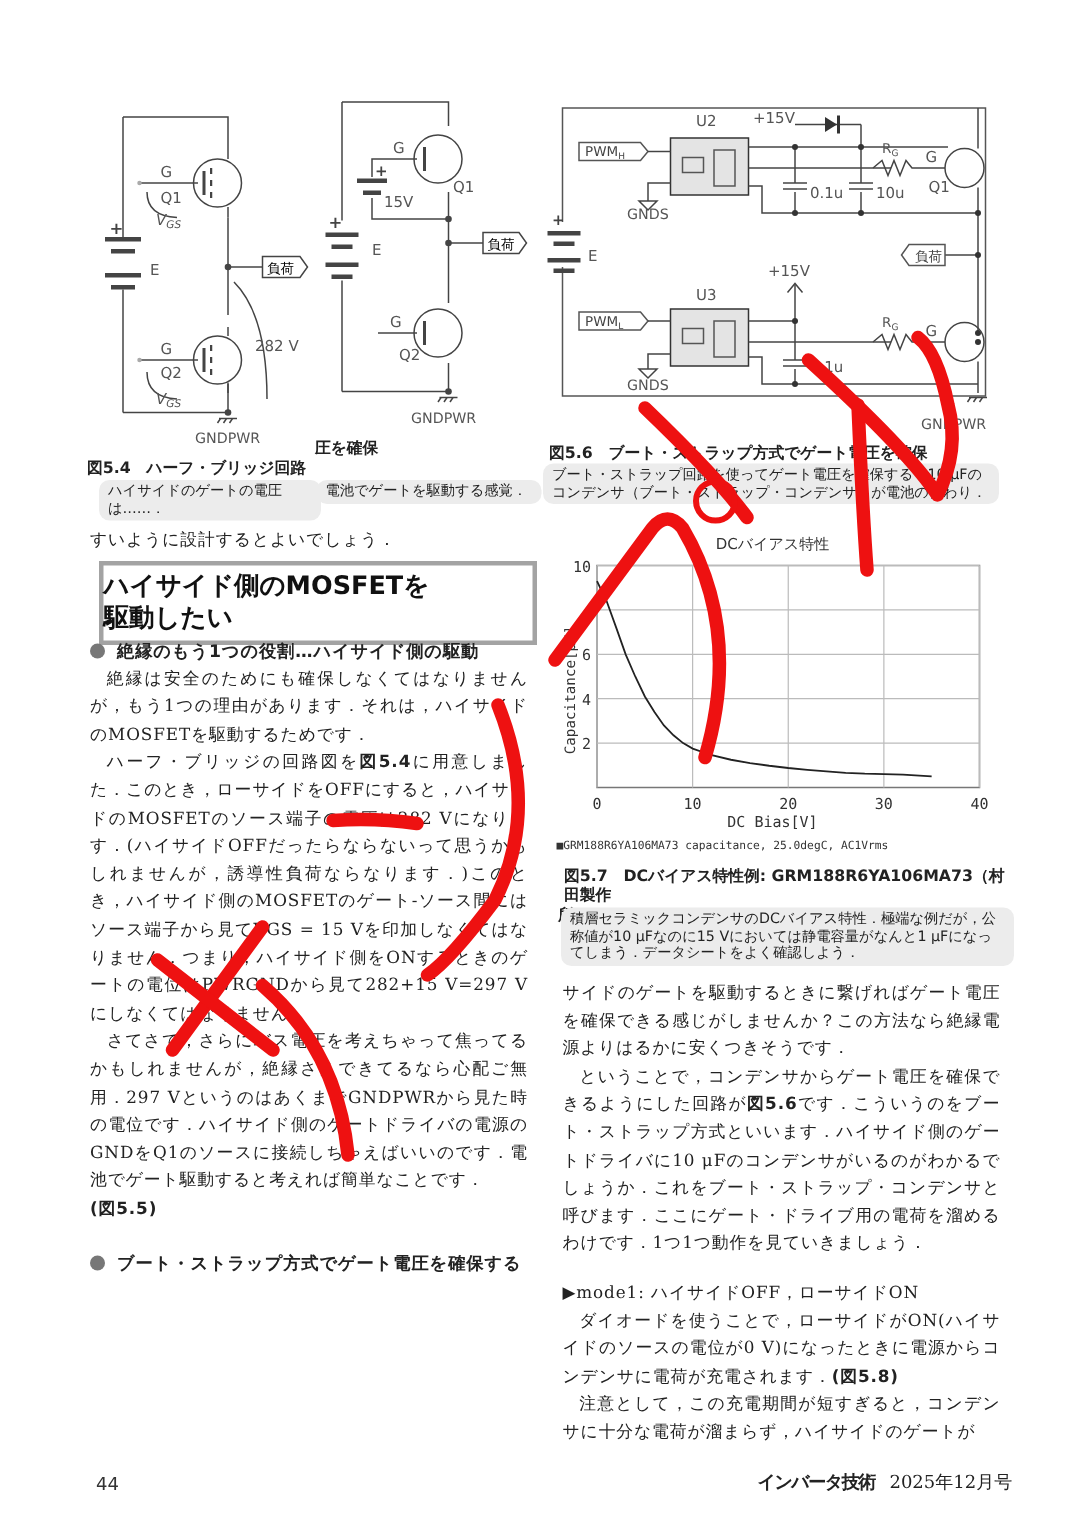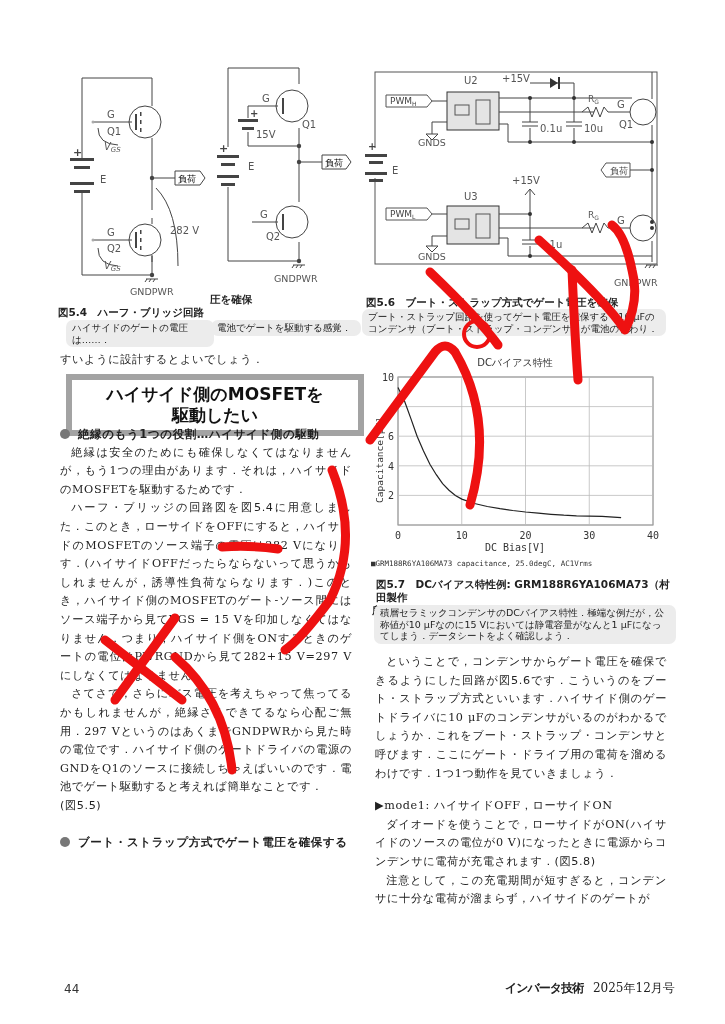--- a/index.html
+++ b/index.html
@@ -5,24 +5,24 @@
   html,body{margin:0;padding:0;background:#fff;}
   body{width:725px;height:1024px;position:relative;overflow:hidden;
        font-family:"DejaVu Serif","Liberation Serif",serif;color:#222;}
   .abs{position:absolute;}
   .sans{font-family:"DejaVu Sans","Liberation Sans",sans-serif;}
   .fig-title{font-family:"DejaVu Sans","Liberation Sans",sans-serif;font-size:10.5px;font-weight:bold;color:#222;line-height:13px;}
   .caption{font-family:"DejaVu Sans","Liberation Sans",sans-serif;font-size:9.5px;line-height:11.5px;background:#ececec;border-radius:7px;padding:2px 6px;color:#222;}
   .body-text{font-size:11.2px;line-height:18.6px;letter-spacing:0.6px;text-align:justify;color:#222;}
   .body-text p{margin:0;text-indent:1em;}
   .body-text p.noind{text-indent:0;}
-  .ref{font-family:"DejaVu Sans","Liberation Sans",sans-serif;font-weight:normal;}
+  .ref{font-family:"DejaVu Sans","Liberation Sans",sans-serif;font-weight:bold;}
   .sec-head{font-family:"DejaVu Sans","Liberation Sans",sans-serif;font-weight:bold;font-size:11.5px;line-height:18.6px;}
   .sec-head .dot{display:inline-block;width:10px;height:10px;border-radius:50%;background:#777;margin-right:8px;vertical-align:-1px;}
-  .box-title{border:6px solid #a3a3a3;text-align:center;font-family:"DejaVu Sans","Liberation Sans",sans-serif;font-size:17px;font-weight:bold;line-height:21px;padding:4px 0;color:#111;}
+  .box-title{border:3px solid #a3a3a3;font-family:"DejaVu Sans","Liberation Sans",sans-serif;font-size:17px;font-weight:bold;line-height:21px;padding:4px 0;color:#111;}
   svg text{font-family:"DejaVu Sans","Liberation Sans",sans-serif;}
   .mono{font-family:"DejaVu Sans Mono","Liberation Mono",monospace;}
 </style>
 </head>
 <body>
 
 <svg class="abs" style="left:60px;top:70px;" width="160" height="232" viewBox="0 0 160 232">
   <g stroke="#444" stroke-width="1" fill="none">
 
     <polyline points="22,8 92,8 92,30"></polyline>
@@ -305,20 +305,21 @@
   <text x="6" y="216" font-size="7.5" fill="#333" class="mono">■GRM188R6YA106MA73 capacitance, 25.0degC, AC1Vrms</text>
 </svg>
 
 <div class="abs fig-title" style="left:376px;top:578px;width:300px;">
   <div>図5.7　DCバイアス特性例: GRM188R6YA106MA73（村田製作</div>
   <div style="margin-left:-4px">所）</div>
 </div>
 <div class="abs caption" style="left:374px;top:605px;width:290px;">積層セラミックコンデンサのDCバイアス特性．極端な例だが，公称値が10 μFなのに15 Vにおいては静電容量がなんと1 μFになってしまう．データシートをよく確認しよう．</div>
 
 <div class="abs body-text" style="left:375px;top:653px;width:292px;">
+  <p class="noind">サイドのゲートを駆動するときに繋げればゲート電圧を確保できる感じがしませんか？この方法なら絶縁電源よりはるかに安くつきそうです．</p>
   <p><span>ということで，コンデンサからゲート電圧を確保できるようにした回路が</span><span class="ref">図5.6</span><span>です．こういうのをブート・ストラップ方式といいます．ハイサイド側のゲートドライバに10 μFのコンデンサがいるのがわかるでしょうか．これをブート・ストラップ・コンデンサと呼びます．ここにゲート・ドライブ用の電荷を溜めるわけです．1つ1つ動作を見ていきましょう．</span></p>
   <div style="height:14px"></div>
   <p class="noind">▶mode1: ハイサイドOFF，ローサイドON</p>
   <p><span>ダイオードを使うことで，ローサイドがON(ハイサイドのソースの電位が0 V)になったときに電源からコンデンサに電荷が充電されます．</span><span class="ref">(図5.8)</span></p>
   <p>注意として，この充電期間が短すぎると，コンデンサに十分な電荷が溜まらず，ハイサイドのゲートが</p>
 </div>
 
 <div class="abs sans" style="left:64px;top:982px;font-size:12px;color:#333;">44</div>
 <div class="abs" style="left:505px;top:980px;font-size:12px;color:#222;text-align:right;">
   <span class="sans" style="font-weight:bold;letter-spacing:-1px;">インバータ技術</span>

